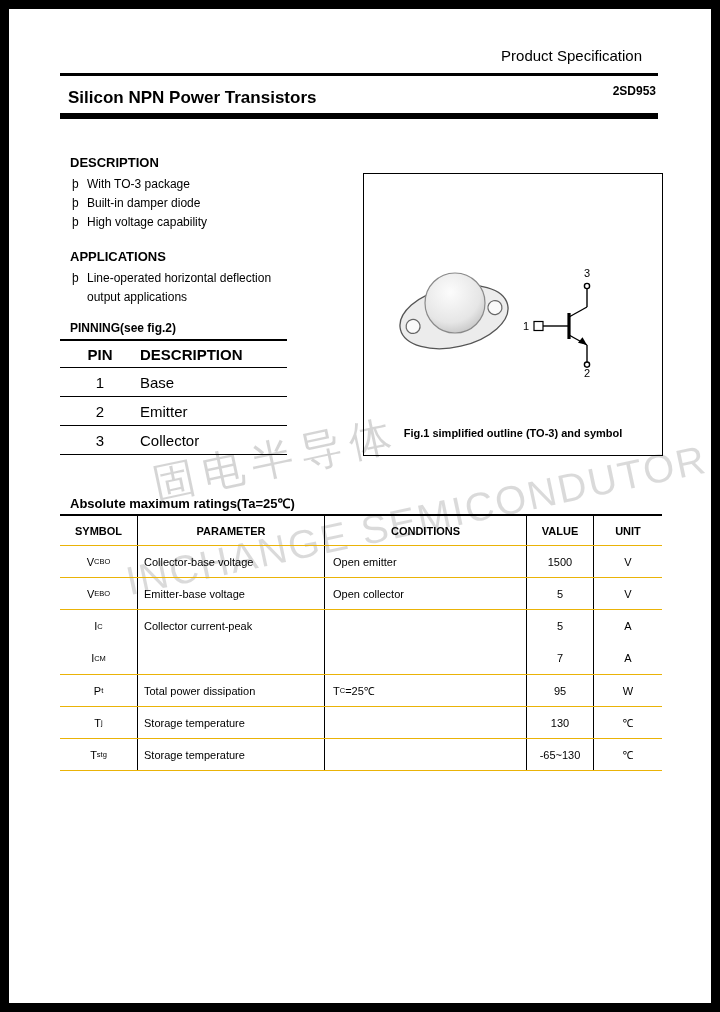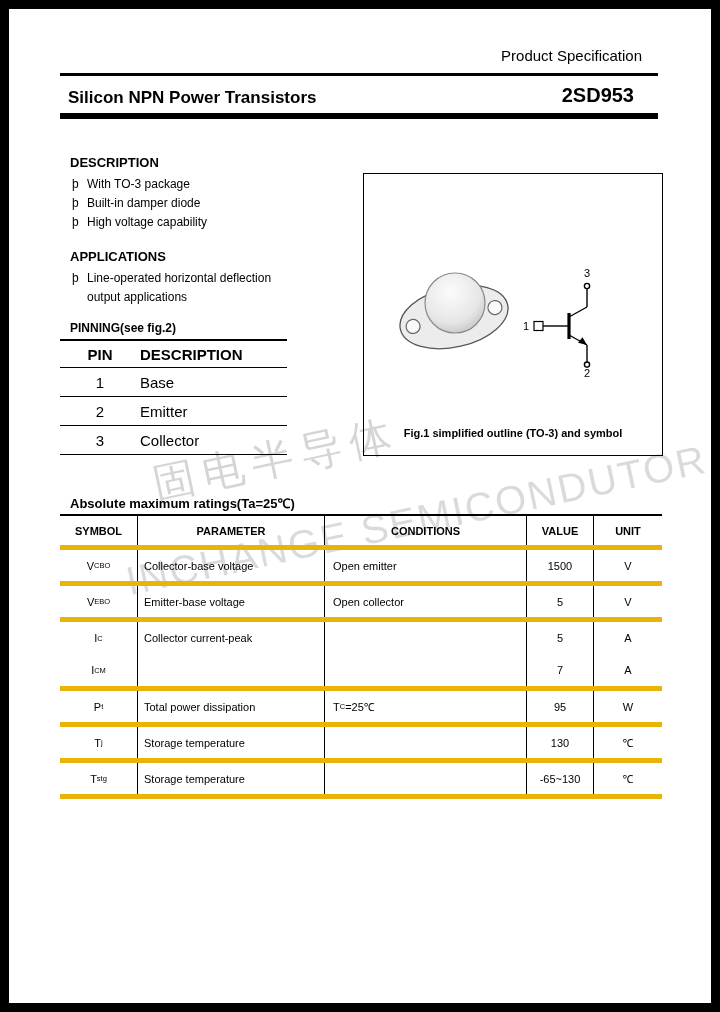--- a/index.html
+++ b/index.html
@@ -7,21 +7,21 @@
         font-family:"Liberation Sans", sans-serif;color:#000;overflow:hidden;margin:0 auto;}
   .frame{position:absolute;inset:0;border:9px solid #000;pointer-events:none;z-index:50;}
   .abs{position:absolute;}
   .z{z-index:10;}
 
   
   .company{left:68px;top:47px;font-size:15px;font-weight:bold;}
   .spec{right:78px;top:47px;font-size:15px;font-weight:normal;}
   .rule-thin{left:60px;top:73px;width:598px;height:3px;background:#000;}
   .prod-title{left:68px;top:88px;font-size:17px;font-weight:bold;}
-  .part-no{right:86px;top:84px;font-size:20px;font-weight:bold;}
+  .part-no{right:64px;top:84px;font-size:12px;font-weight:bold;}
   .rule-thick{left:60px;top:113px;width:598px;height:6px;background:#000;}
 
   
   .sec-h{font-size:13px;font-weight:bold;}
   .desc-h{left:70px;top:155px;}
   .desc-list{left:72px;top:174px;font-size:12px;}
   .blist .line{height:19px;display:flex;align-items:center;}
   .bullet{display:inline-block;width:15px;font-size:12px;}
   .app-h{left:70px;top:249px;}
   .app-list{left:72px;top:268px;font-size:12px;}
@@ -45,21 +45,21 @@
   
   .wm{color:#000;white-space:nowrap;pointer-events:none;z-index:1;}
   .wm-cjk{left:148px;top:458px;font-size:42px;letter-spacing:8px;opacity:0.16;
           transform:rotate(-12deg);transform-origin:left top;}
   .wm-latin{left:122px;top:560px;font-size:40px;letter-spacing:2px;opacity:0.14;
           transform:rotate(-12deg);transform-origin:left top;}
 
   
   .amr-h{left:70px;top:494px;font-size:13px;font-weight:bold;}
   .amr-table{left:60px;top:514px;width:602px;border-top:2px solid #000;font-size:11px;}
-  .amr-row{display:flex;border-bottom:5px solid #eab308;}
+  .amr-row{display:flex;border-bottom:1px solid #eab308;}
   .cell{display:flex;align-items:center;box-sizing:border-box;height:31px;}
   .rb{border-right:1px solid #000;}
   .c1{width:78px;justify-content:center;}
   .c2{width:187px;padding-left:6px;}
   .c3{width:202px;padding-left:8px;}
   .c4{width:67px;justify-content:center;}
   .c5{width:68px;justify-content:center;}
   .hdr-row .cell{height:29px;font-weight:bold;justify-content:center;padding:0;}
   .colstack{flex-direction:column;align-items:stretch;justify-content:flex-start;
             padding:0;height:64px;}

